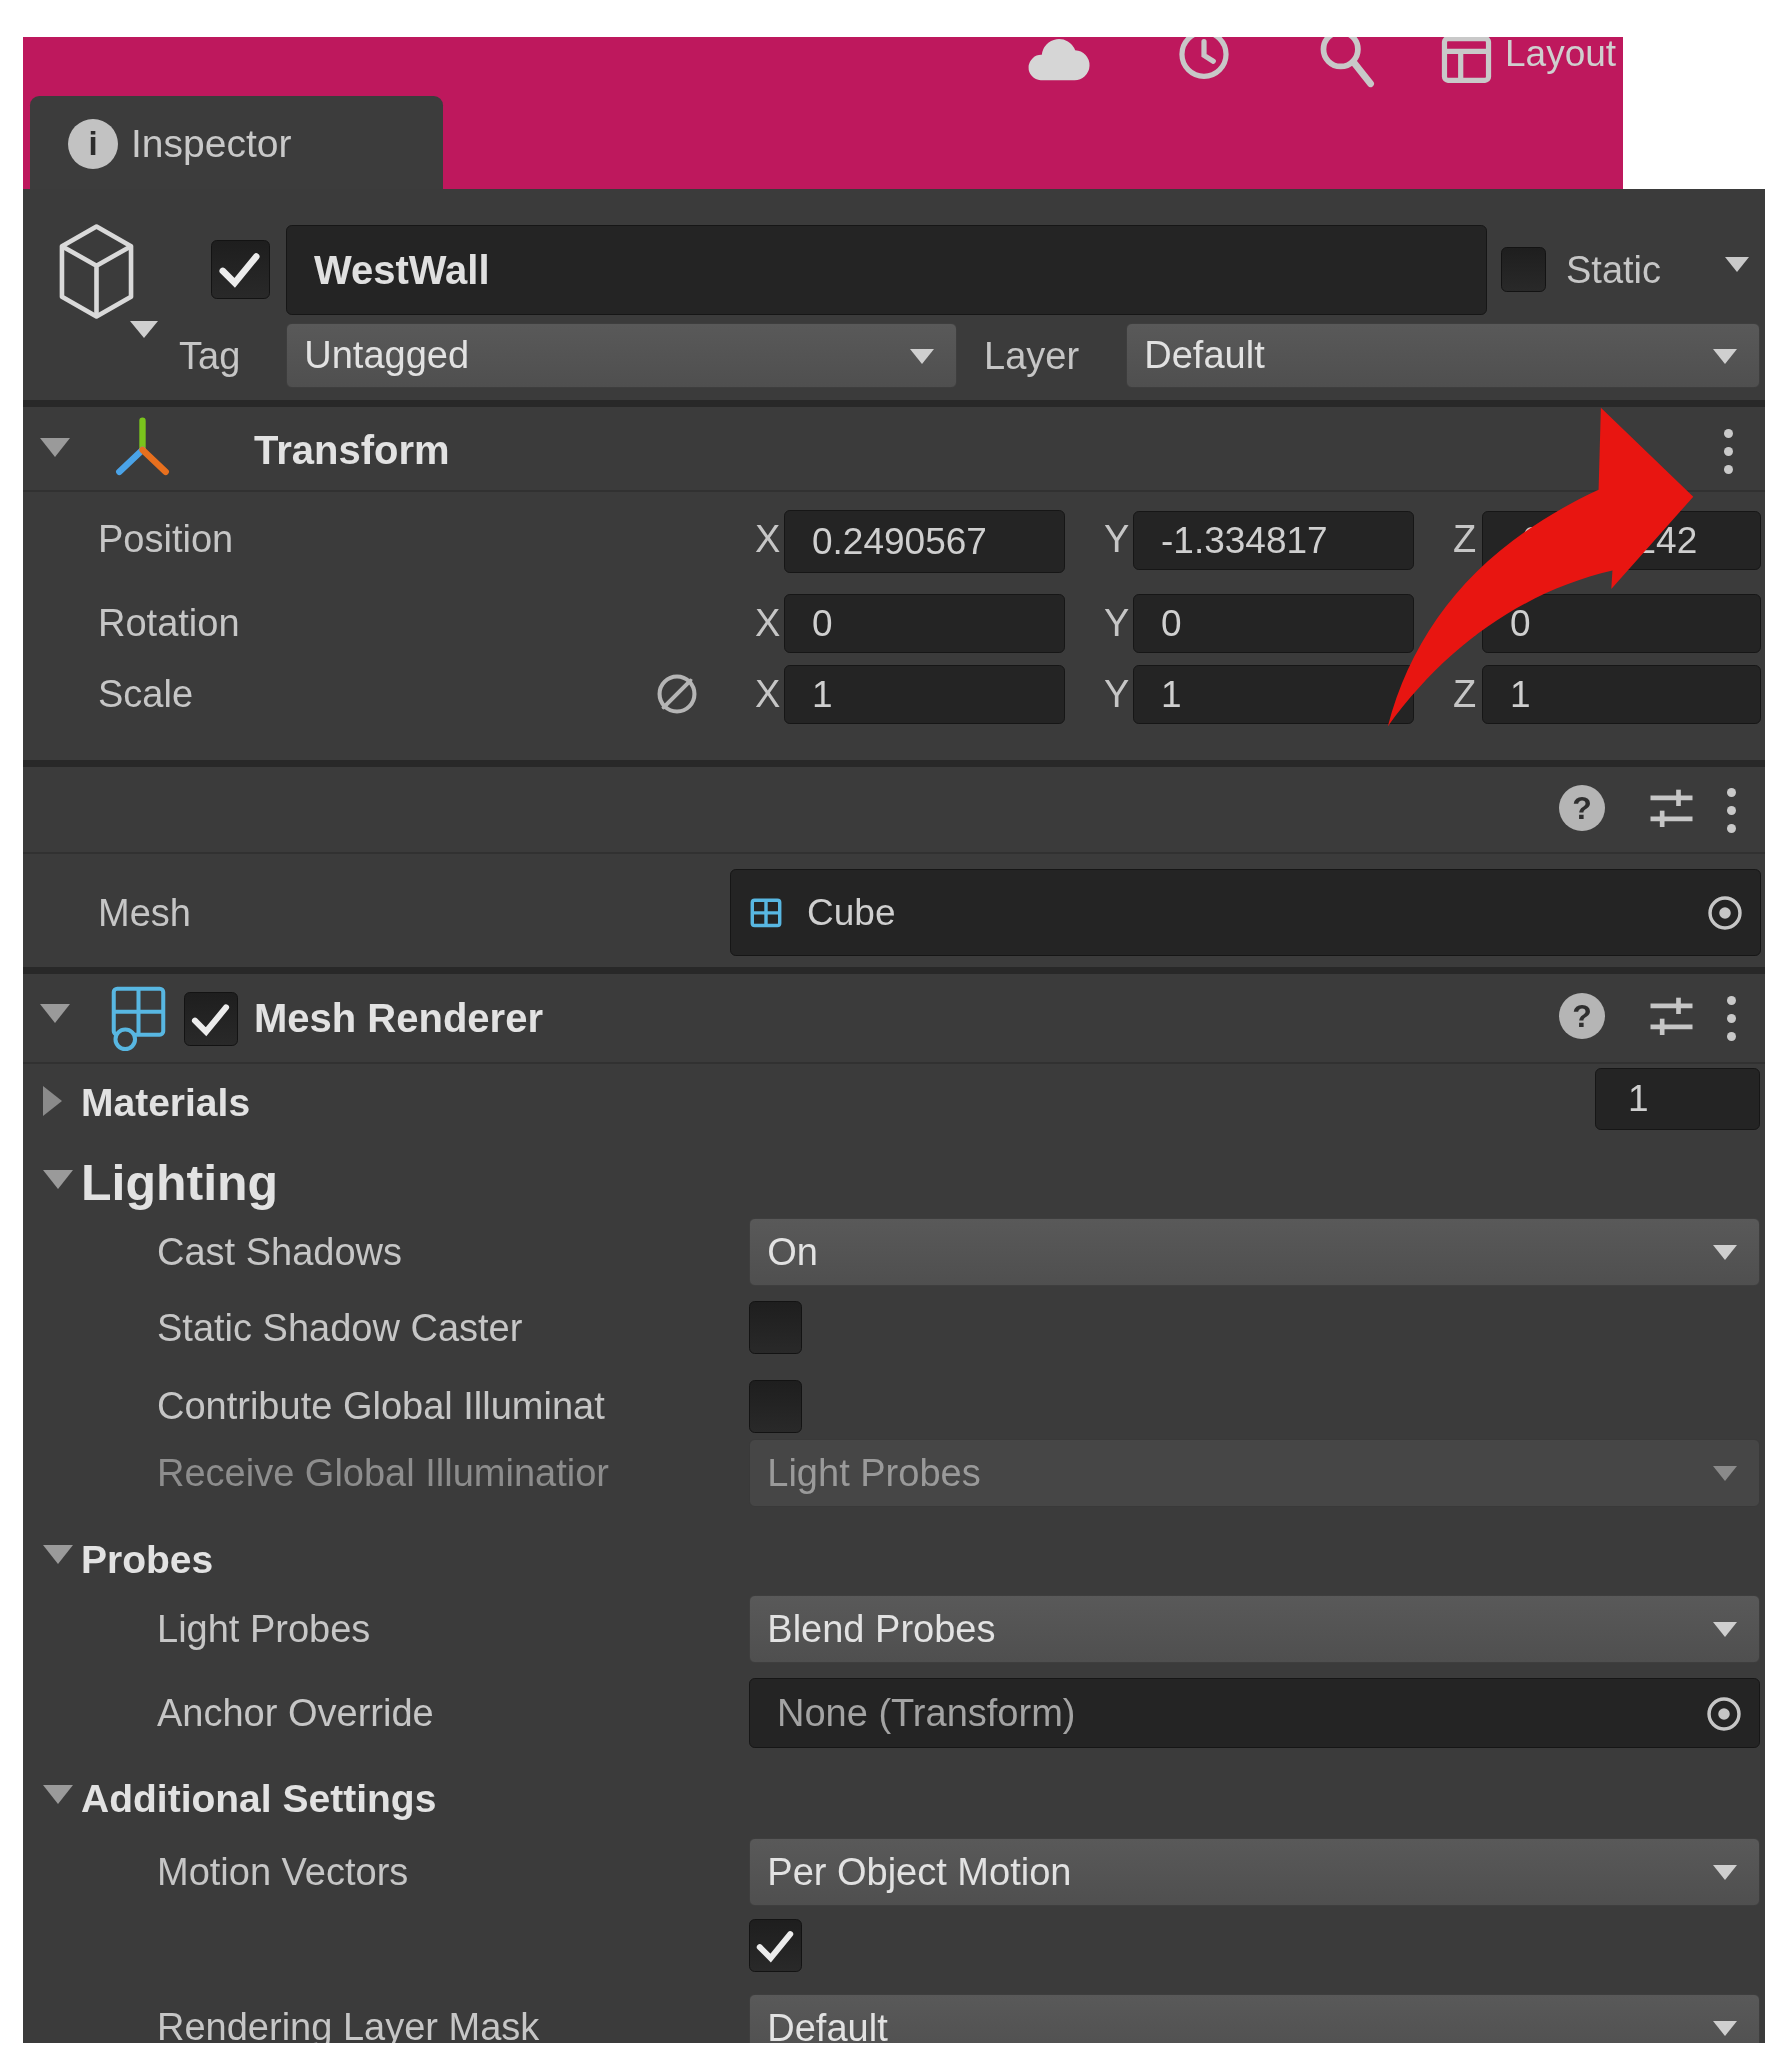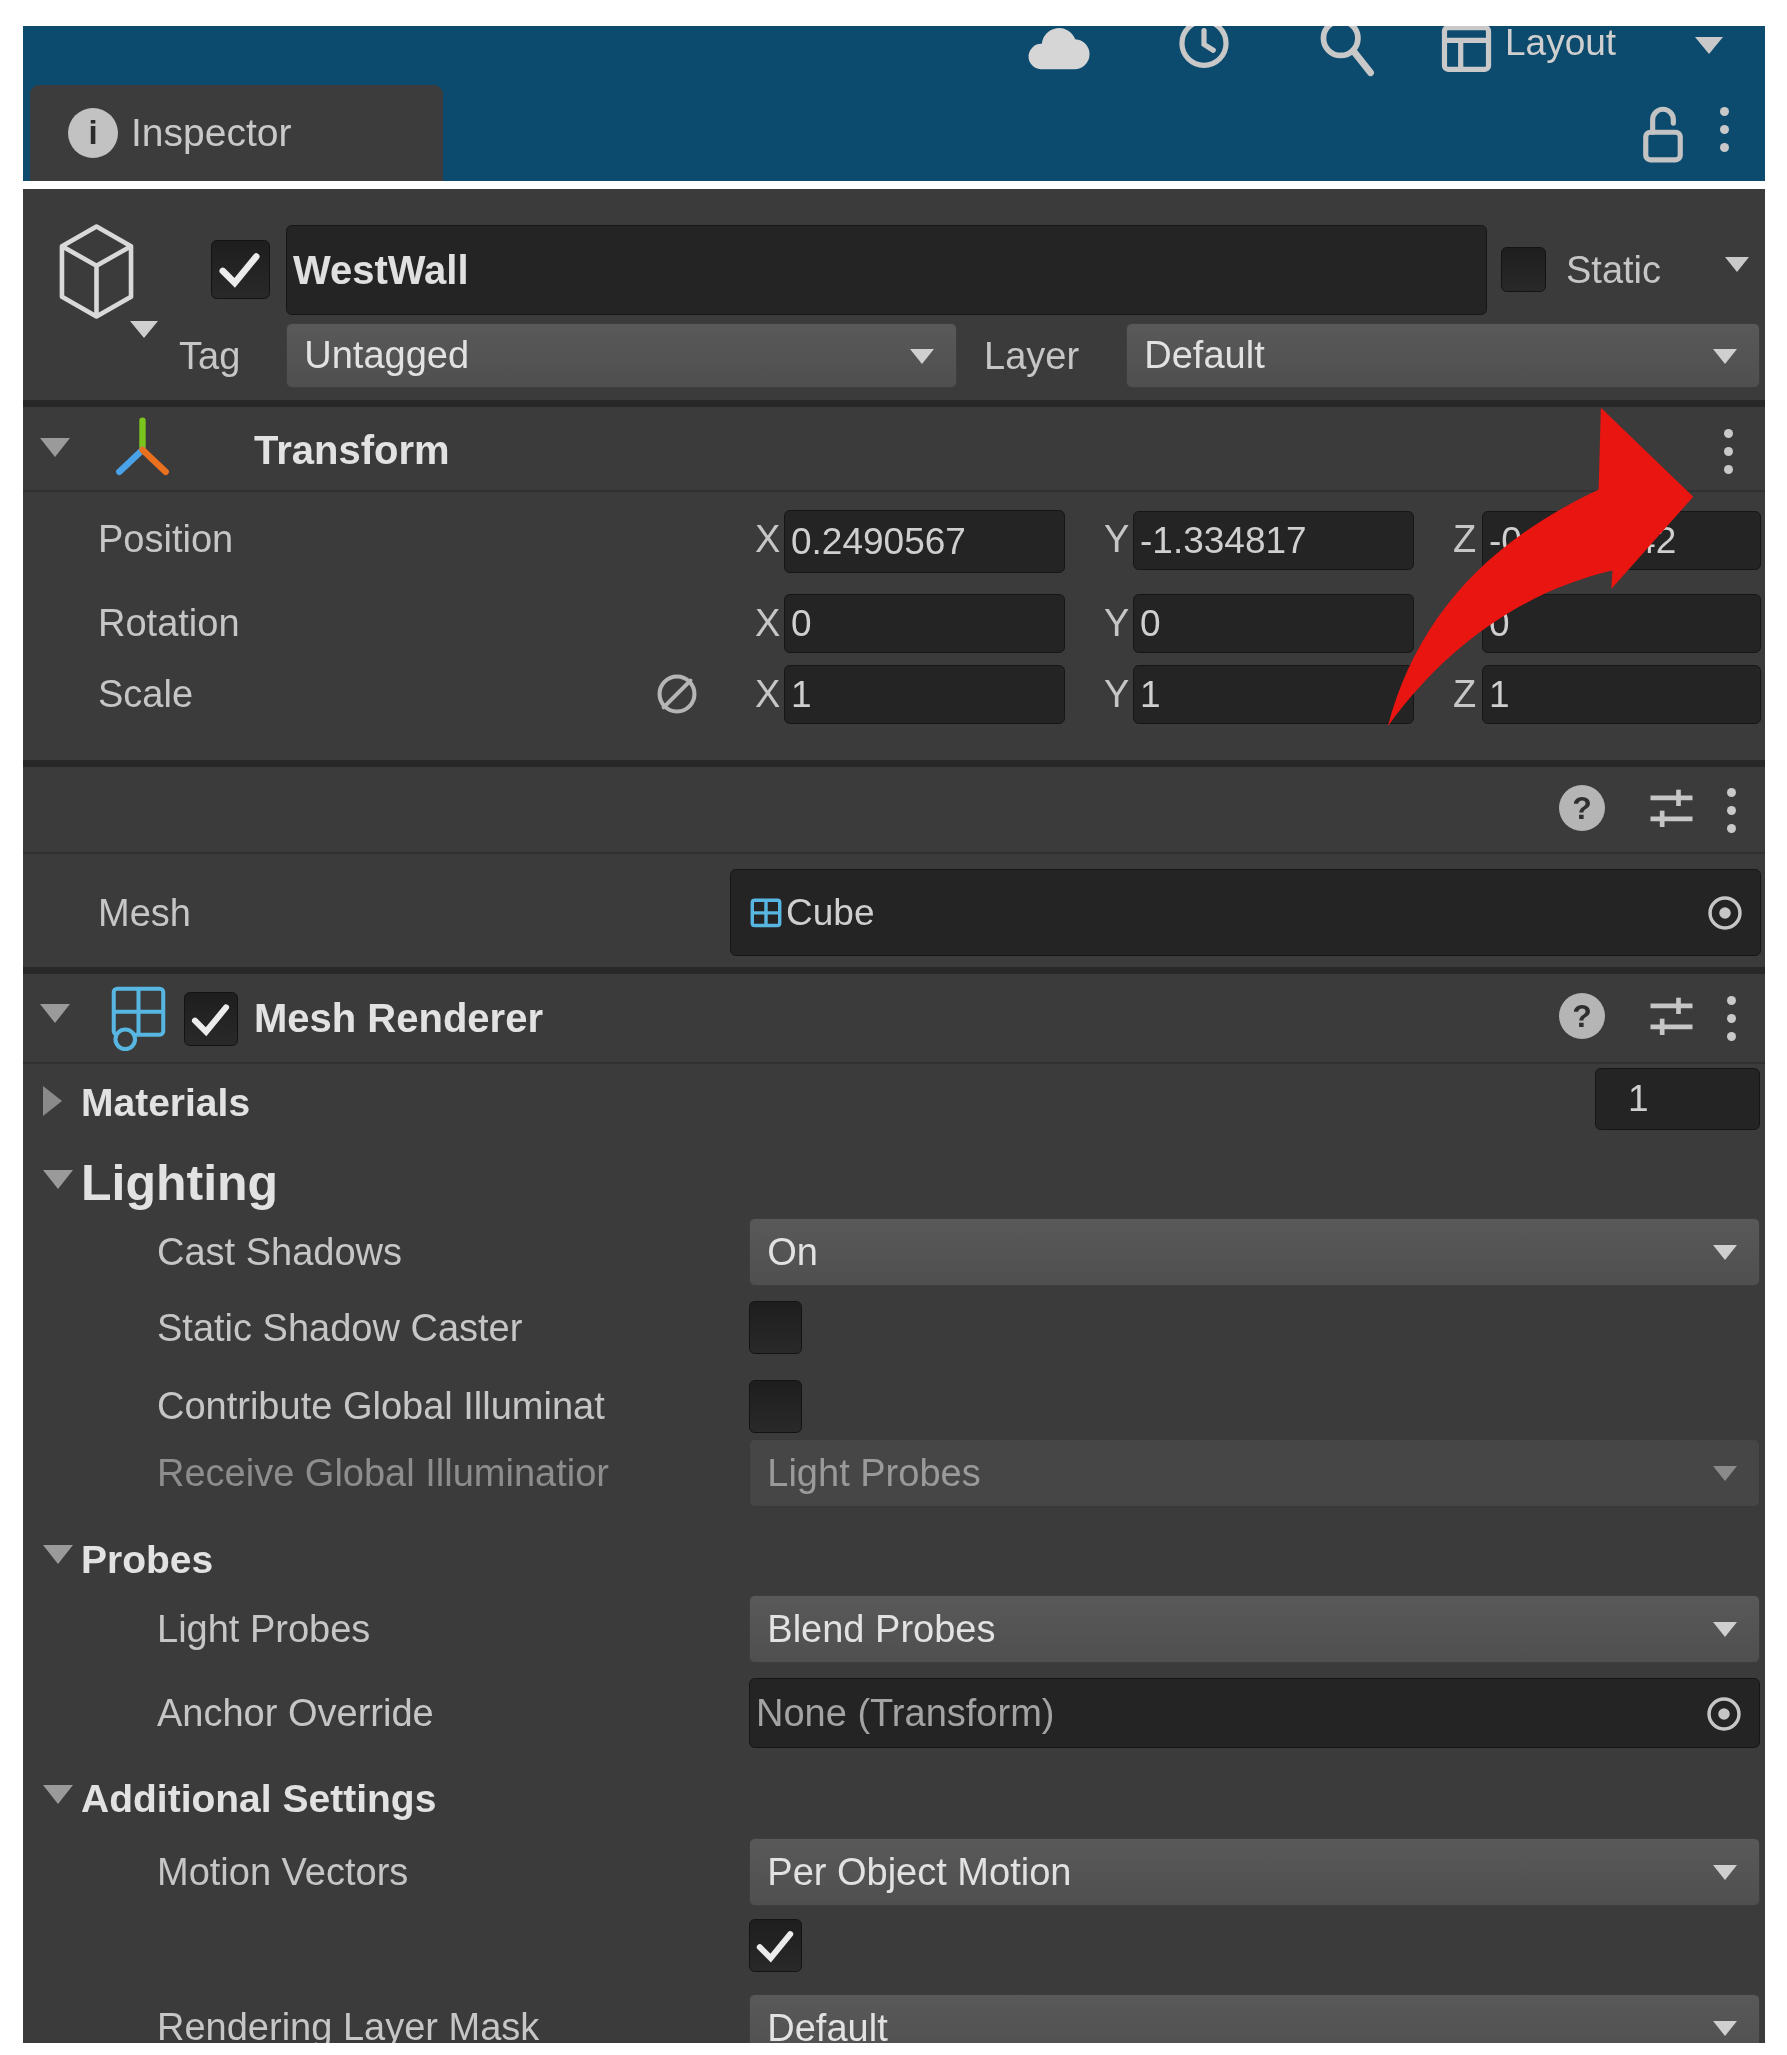--- a/index.html
+++ b/index.html
@@ -1,33 +1,33 @@
 <!DOCTYPE html>
 <html style="font-size:9.2px"><head>
 <meta charset="utf-8">
 <style>
   html,body{margin:0;padding:0;background:#ffffff;}
   .screen{position:relative;width:1788px;height:2056px;background:#ffffff;overflow:hidden;
           font-family:"Liberation Sans",sans-serif;}
   .abs{position:absolute;}
   
-  .topbar{position:absolute;left:23px;top:26px;width:1742px;height:155px;background:#0c4a6e;overflow:hidden;}
+  .topbar{position:absolute;left:23px;top:37px;width:1600px;height:155px;background:#be185d;overflow:hidden;}
   .tab{position:absolute;left:7px;top:59px;width:413px;height:96px;background:#3c3c3c;
        border-radius:9.2px 9.2px 0 0;}
   .tabtitle{position:absolute;left:101px;top:0;height:96px;display:flex;align-items:center;
             font-size:39px;color:#c9c9c9;}
   .laylabel{position:absolute;left:1481px;top:-2.3px;font-size:37px;color:#cfcfcf;line-height:55px;}
   
   .panel{position:absolute;left:23px;top:189px;width:1742px;height:1854px;background:#3b3b3b;overflow:hidden;}
   .lbl{position:absolute;font-size:38px;color:#c6c6c6;white-space:nowrap;line-height:49px;}
   .bold{font-weight:bold;color:#e2e2e2;}
   .dis{color:#8d8d8d;}
   .fld{position:absolute;background:#242424;border:1.2px solid #161616;border-radius:5.8px;
        color:#cfcfcf;font-size:37px;display:flex;align-items:center;box-sizing:border-box;
-       padding-left:6px;overflow:hidden;white-space:nowrap;}
+       padding-left:27px;overflow:hidden;white-space:nowrap;}
   .dd{position:absolute;background:linear-gradient(#595959,#4f4f4f);border:1.2px solid #3e3e3e;
       border-radius:5.8px;color:#e2e2e2;font-size:38px;display:flex;align-items:center;
       box-sizing:border-box;padding-left:17.3px;overflow:hidden;white-space:nowrap;}
   .dd.ddis{background:#464646;color:#9a9a9a;border-color:#393939;}
   .car{position:absolute;right:22px;top:50%;margin-top:-7px;width:0;height:0;
        border-left:12px solid transparent;border-right:12px solid transparent;border-top:15.6px solid #cfcfcf;}
   .ddis .car{border-top-color:#8a8a8a;}
   .chk{position:absolute;background:linear-gradient(#1e1e1e,#292929);border:1.7px solid #131313;
        border-radius:5.8px;box-sizing:border-box;}
   .caret-d{position:absolute;width:0;height:0;border-left:15px solid transparent;

